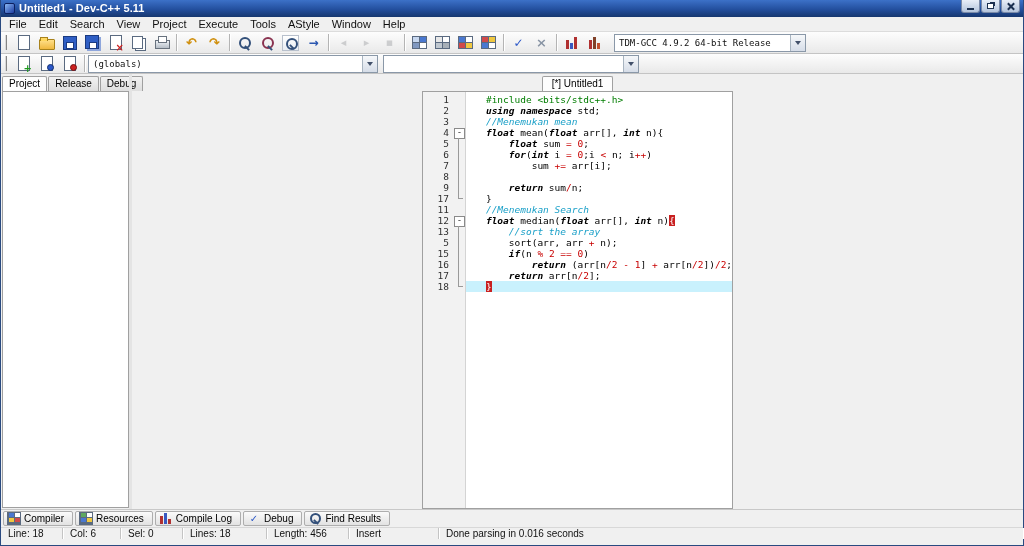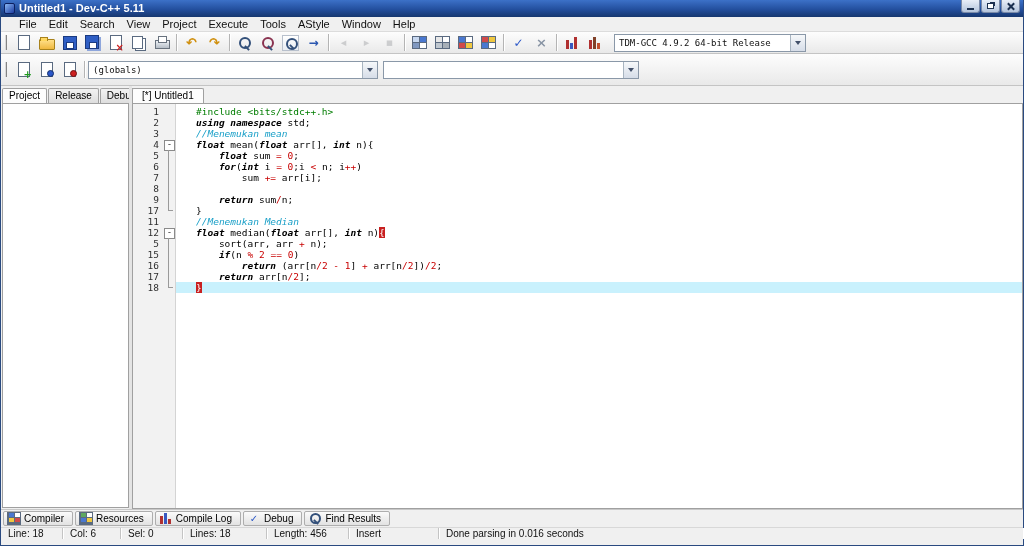--- a/index.html
+++ b/index.html
@@ -21,27 +21,27 @@
   .wb-min-g { width:7px; height:2px; background:#1c3050; margin-top:5px; }
   .wb-max-g { width:7px; height:6px; border:1px solid #1c3050; background:#fff; box-shadow:2px -2px 0 -1px #1c3050; }
   .wb-close-g { width:9px; height:9px; position:relative; }
   .wb-close-g::before,.wb-close-g::after { content:""; position:absolute; left:4px; top:0;
     width:2px; height:9px; background:#1c3050; }
   .wb-close-g::before { transform:rotate(45deg); }
   .wb-close-g::after { transform:rotate(-45deg); }
 
   
   .menubar { height:15px; flex:none; background:#f0f0f0; display:flex; align-items:center;
-    padding-left:12px; border-bottom:1px solid #dcdcdc; }
+    padding-left:2px; border-bottom:1px solid #dcdcdc; }
   .menu-item { font-size:11px; padding:0 6px; line-height:15px; color:#101010; }
 
   
   .toolbar1,.toolbar2 { flex:none; background:linear-gradient(#fdfdfd,#e9e9e9);
     display:flex; align-items:center; padding:0 2px; border-bottom:1px solid #c4c4c4; }
-  .toolbar1 { height:22px; } .toolbar2 { height:32px; }
+  .toolbar1 { height:22px; } .toolbar2 { height:20px; }
   .grip { width:3px; height:15px; border-left:2px ridge #d8d8d8; margin:0 4px 0 2px; }
   .tsep { width:1px; height:17px; background:#b4b4b4; box-shadow:1px 0 0 #fff; margin:0 3px; flex:none; }
   .tbtn { width:23px; height:20px; display:inline-flex; align-items:center; justify-content:center;
     border:1px solid transparent; border-radius:2px; flex:none; }
   .tbtn.dis { opacity:.45; filter:grayscale(.8); }
 
   
   .combo { height:18px; background:#fff; border:1px solid #8a98a8; display:flex; align-items:center;
     font:9px "DejaVu Sans Mono",monospace; padding-left:4px; flex:none; overflow:hidden; }
   .combo-text { flex:1; white-space:nowrap; overflow:hidden; color:#101010; }
@@ -102,21 +102,21 @@
 
   
   .main { flex:1; min-height:0; display:flex; background:#f0f0f0; }
   .leftpanel { width:128px; flex:none; display:flex; flex-direction:column; }
   .left-tab-bar { height:17px; flex:none; display:flex; align-items:flex-end; padding-left:1px; }
   .ptab { font-size:10px; padding:1px 6px 2px; border:1px solid #a0a0a0; border-bottom:none;
     background:linear-gradient(#f2f2f2,#dedede); border-radius:2px 2px 0 0; margin-right:1px; line-height:1.1; }
   .ptab.act { background:#fdfdfd; }
   .left-body { flex:1; background:#fff; border:1px solid #a0a0a0; margin:0 0 1px 1px; }
   .splitter { width:3px; flex:none; background:#e4e4e4; }
-  .editor { flex:1; min-width:0; display:flex; flex-direction:column; }
+  .editor { flex:1; min-width:0; display:flex; flex-direction:column;align-items:center; }
   .edit-tabstrip { height:17px; flex:none; display:flex; align-items:flex-end; }
   .edit-tab { font-size:10px; padding:1px 9px 2px; background:#fdfdfd; border:1px solid #a0a0a0;
     border-bottom:none; border-radius:2px 2px 0 0; line-height:1.1; }
   .code-area { flex:1; min-height:0; border:1px solid #a0a0a0; padding-top:2px; overflow:hidden;
     background:linear-gradient(90deg,#f2f2f2 0,#f2f2f2 42px,#d4d4d4 42px,#d4d4d4 43px,#ffffff 43px); }
 
   
   .cl { display:flex; height:11px; line-height:11px; font:9.5px "DejaVu Sans Mono",monospace; white-space:pre; }
   .ln { width:28px; flex:none; text-align:right; padding-right:2px; color:#303030; }
   .fold { width:15px; flex:none; position:relative; }
@@ -350,22 +350,23 @@
             <div class="cl"><span class="ln">1</span><span class="fold "></span><span class="ct"><span class="t-pre">#include &lt;bits/stdc++.h&gt;</span></span></div>
             <div class="cl"><span class="ln">2</span><span class="fold "></span><span class="ct"><span class="t-kw">using</span><span class="t-id"> </span><span class="t-kw">namespace</span><span class="t-id"> std;</span></span></div>
             <div class="cl"><span class="ln">3</span><span class="fold "></span><span class="ct"><span class="t-com">//Menemukan mean</span></span></div>
             <div class="cl"><span class="ln">4</span><span class="fold s"></span><span class="ct"><span class="t-kw">float</span><span class="t-id"> mean(</span><span class="t-kw">float</span><span class="t-id"> arr[], </span><span class="t-kw">int</span><span class="t-id"> n){</span></span></div>
             <div class="cl"><span class="ln">5</span><span class="fold m"></span><span class="ct"><span class="t-id">    </span><span class="t-kw">float</span><span class="t-id"> sum </span><span class="t-op">=</span><span class="t-id"> </span><span class="t-num">0</span><span class="t-id">;</span></span></div>
             <div class="cl"><span class="ln">6</span><span class="fold m"></span><span class="ct"><span class="t-id">    </span><span class="t-kw">for</span><span class="t-id">(</span><span class="t-kw">int</span><span class="t-id"> i </span><span class="t-op">=</span><span class="t-id"> </span><span class="t-num">0</span><span class="t-id">;i </span><span class="t-op">&lt;</span><span class="t-id"> n; i</span><span class="t-op">++</span><span class="t-id">)</span></span></div>
             <div class="cl"><span class="ln">7</span><span class="fold m"></span><span class="ct"><span class="t-id">        sum </span><span class="t-op">+=</span><span class="t-id"> arr[i];</span></span></div>
             <div class="cl"><span class="ln">8</span><span class="fold m"></span><span class="ct"></span></div>
             <div class="cl"><span class="ln">9</span><span class="fold m"></span><span class="ct"><span class="t-id">    </span><span class="t-kw">return</span><span class="t-id"> sum</span><span class="t-op">/</span><span class="t-id">n;</span></span></div>
             <div class="cl"><span class="ln">17</span><span class="fold e"></span><span class="ct"><span class="t-id">}</span></span></div>
-            <div class="cl"><span class="ln">11</span><span class="fold "></span><span class="ct"><span class="t-com">//Menemukan Median</span></span></div>
+            <div class="cl"><span class="ln">11</span><span class="fold "></span><span class="ct"><span class="t-com">//Menemukan Search</span></span></div>
             <div class="cl"><span class="ln">12</span><span class="fold s"></span><span class="ct"><span class="t-kw">float</span><span class="t-id"> median(</span><span class="t-kw">float</span><span class="t-id"> arr[], </span><span class="t-kw">int</span><span class="t-id"> n)</span><span class="t-bm">{</span></span></div>
+            <div class="cl"><span class="ln">13</span><span class="fold m"></span><span class="ct"><span class="t-id">    </span><span class="t-com">//sort the array</span></span></div>
             <div class="cl"><span class="ln">5</span><span class="fold m"></span><span class="ct"><span class="t-id">    sort(arr, arr </span><span class="t-op">+</span><span class="t-id"> n);</span></span></div>
             <div class="cl"><span class="ln">15</span><span class="fold m"></span><span class="ct"><span class="t-id">    </span><span class="t-kw">if</span><span class="t-id">(n </span><span class="t-op">%</span><span class="t-id"> </span><span class="t-num">2</span><span class="t-id"> </span><span class="t-op">==</span><span class="t-id"> </span><span class="t-num">0</span><span class="t-id">)</span></span></div>
             <div class="cl"><span class="ln">16</span><span class="fold m"></span><span class="ct"><span class="t-id">        </span><span class="t-kw">return</span><span class="t-id"> (arr[n</span><span class="t-op">/</span><span class="t-num">2</span><span class="t-id"> </span><span class="t-op">-</span><span class="t-id"> </span><span class="t-num">1</span><span class="t-id">] </span><span class="t-op">+</span><span class="t-id"> arr[n</span><span class="t-op">/</span><span class="t-num">2</span><span class="t-id">])</span><span class="t-op">/</span><span class="t-num">2</span><span class="t-id">;</span></span></div>
             <div class="cl"><span class="ln">17</span><span class="fold m"></span><span class="ct"><span class="t-id">    </span><span class="t-kw">return</span><span class="t-id"> arr[n</span><span class="t-op">/</span><span class="t-num">2</span><span class="t-id">];</span></span></div>
             <div class="cl act"><span class="ln">18</span><span class="fold e"></span><span class="ct"><span class="t-bm">}</span></span></div>
           </div>
       </div>
     </div>
   </div>
 

